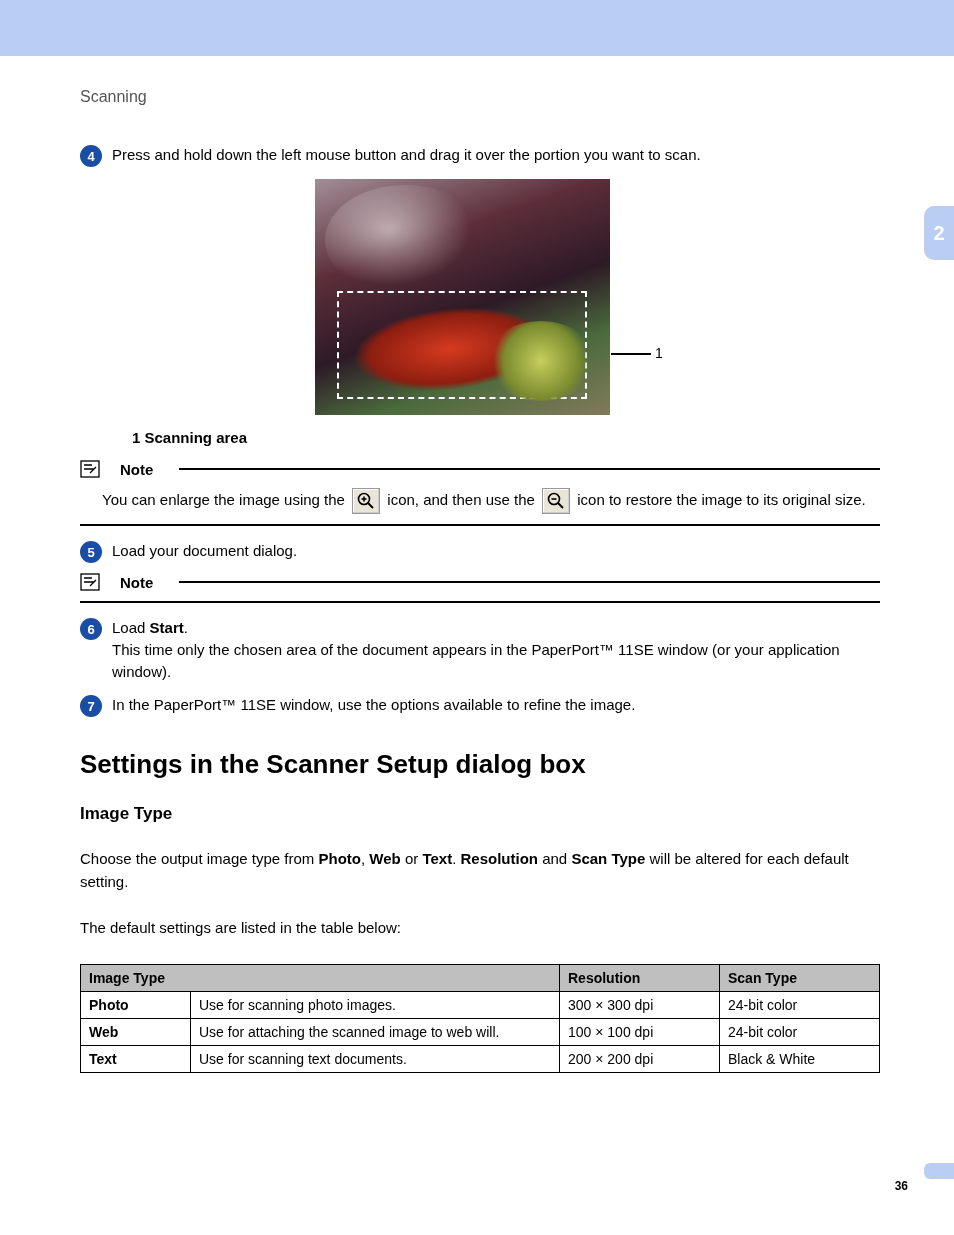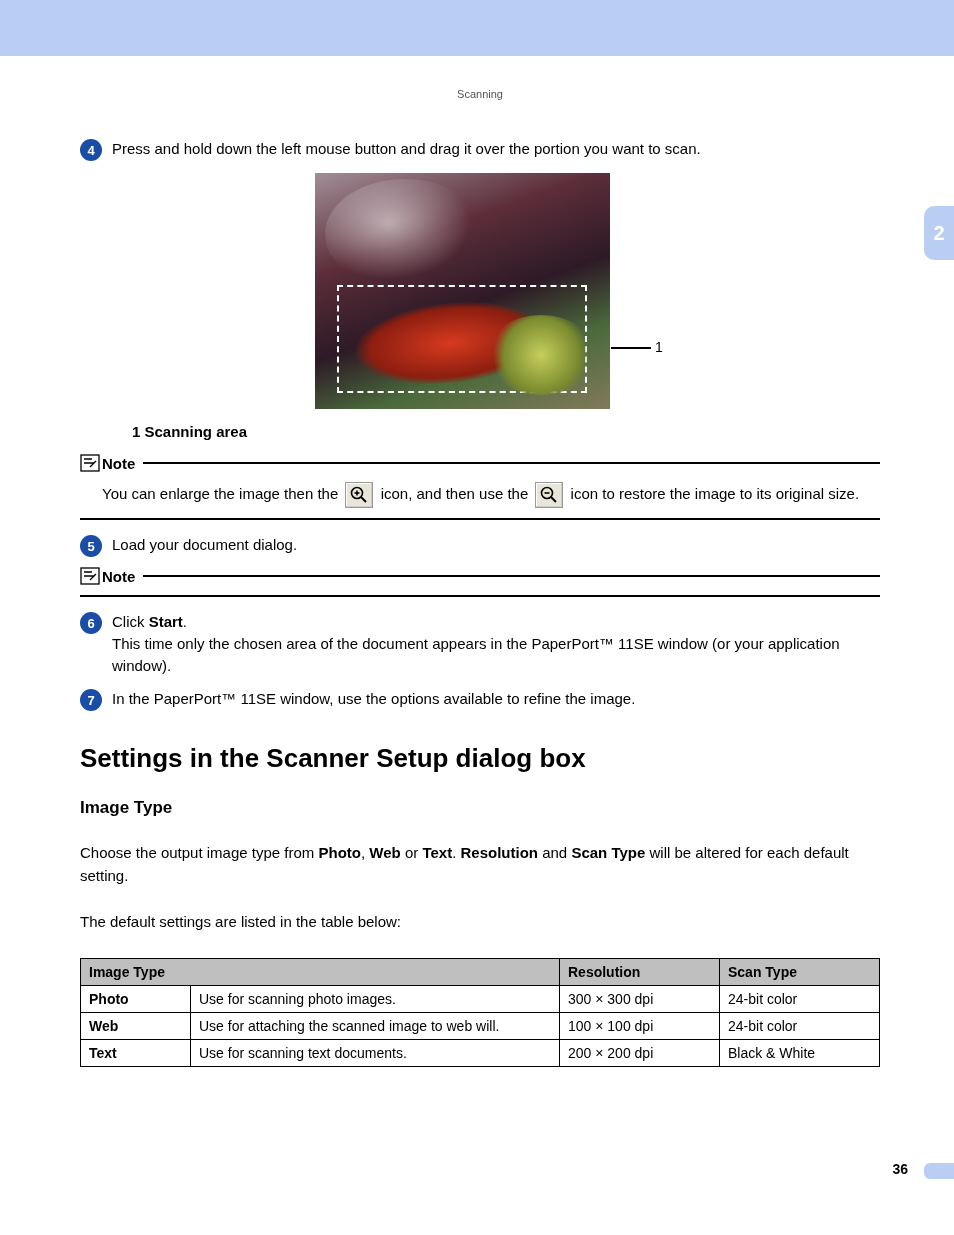--- a/index.html
+++ b/index.html
@@ -36,31 +36,31 @@
     right:0;
     bottom:56px;
     width:30px;
     height:16px;
     background:#bacdf2;
     border-radius:6px 0 0 6px;
   }
   .page-number {
     position:absolute;
     right: 46px;
-    bottom: 58px;
-    font-size: 14px;
+    bottom: 42px;
+    font-size: 12px;
     font-weight: bold;
   }
   .content {
     position: absolute;
     left: 80px;
     top: 88px;
     width: 800px;
   }
-  .breadcrumb { font-size: 11px; color:#555; margin-bottom: 38px; text-align: center; }
+  .breadcrumb { font-size: 16px; color:#555; margin-bottom: 38px; }
   .step { display:flex; align-items:flex-start; margin-bottom:10px; }
   .bullet {
     flex: 0 0 22px;
     width:22px; height:22px;
     border-radius:50%;
     background:#1a4ea6;
     color:#fff;
     font-weight:bold;
     font-size:13px;
     display:flex;align-items:center;justify-content:center;
@@ -115,21 +115,21 @@
     width:40px; height:2px; background:#000;
   }
   .callout-label{
     position:absolute; left:340px; top:166px; font-size:14px;
   }
   .legend{
     font-weight:bold; margin: 6px 0 14px 52px;
   }
   .note-block { margin: 6px 0 12px 0; }
   .note-head {
-    display:flex; align-items:center; gap:2px;
+    display:flex; align-items:center; gap:20px;
   }
   .note-title { font-weight:bold; }
   .note-rule {
     flex:1; height:2px; background:#000; margin-left:6px;
   }
   .note-icon {
     width:20px;height:18px;
     display:inline-flex;align-items:center;justify-content:center;
   }
   .note-body { margin:10px 0 10px 22px; line-height:1.55; }
@@ -196,21 +196,21 @@
       <span class="note-icon">
         <svg width="20" height="18" viewBox="0 0 20 18">
             <rect x="1" y="1" width="18" height="16" fill="none" stroke="#000" stroke-width="1.3"></rect>
             <path d="M4 5 L12 5 M4 9 L14 9 M10 13 L16 7" fill="none" stroke="#000" stroke-width="1.3"></path>
           </svg>
       </span>
       <span class="note-title">Note</span>
       <span class="note-rule"></span>
     </div>
     <div class="note-body">
-      <span>You can enlarge the image then the </span>
+      <span>You can enlarge the image using the </span>
       <span class="zoom-btn">
         <svg width="20" height="20" viewBox="0 0 20 20">
             <circle cx="8" cy="8" r="5.5" fill="none" stroke="#000" stroke-width="1.6"></circle>
             <line x1="12" y1="12" x2="17" y2="17" stroke="#000" stroke-width="2"></line>
             <line x1="8" y1="5.5" x2="8" y2="10.5" stroke="#000" stroke-width="1.6"></line>
             <line x1="5.5" y1="8" x2="10.5" y2="8" stroke="#000" stroke-width="1.6"></line>
           </svg>
       </span>
       <span> icon, and then use the </span>
       <span class="zoom-btn">
@@ -241,21 +241,21 @@
       <span class="note-title">Note</span>
       <span class="note-rule"></span>
     </div>
     <div class="note-close"></div>
   </div>
 
   <div class="step" style="margin-top:14px;">
     <div class="bullet">6</div>
     <div class="step-body">
       <div>
-        <span>Click </span><span class="b">Start</span><span>.</span>
+        <span>Load </span><span class="b">Start</span><span>.</span>
       </div>
       <div>This time only the chosen area of the document appears in the PaperPort™ 11SE window (or your application window).</div>
     </div>
   </div>
 
   <div class="step" style="margin-top:12px;">
     <div class="bullet">7</div>
     <div class="step-body">In the PaperPort™ 11SE window, use the options available to refine the image.</div>
   </div>
 

